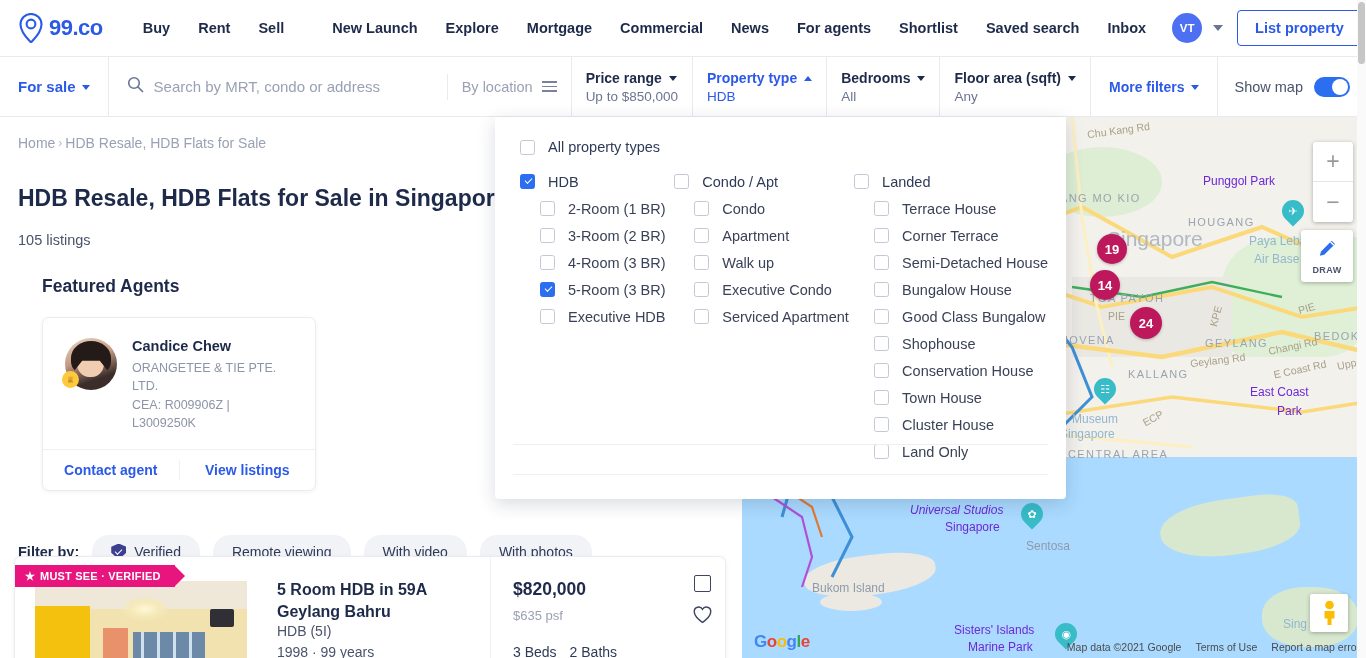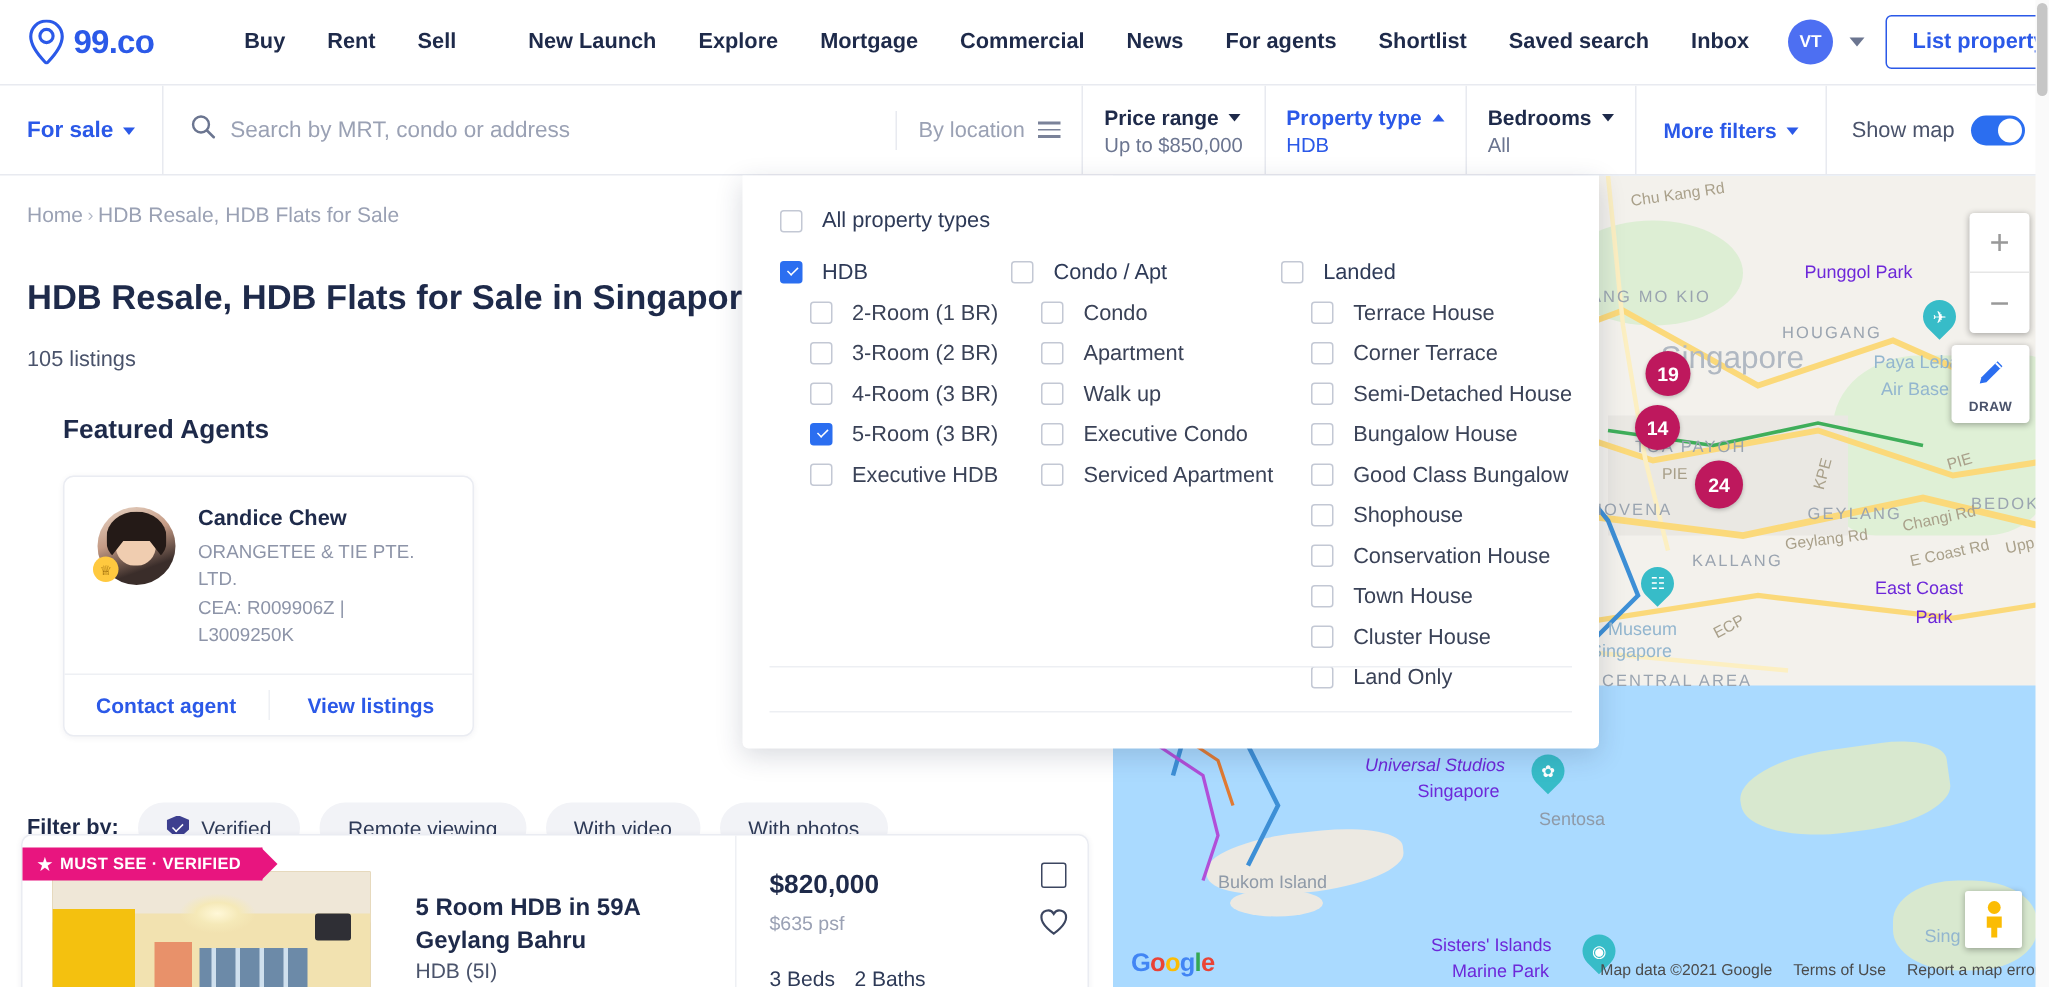--- a/index.html
+++ b/index.html
@@ -12,21 +12,21 @@
   }
   .page { position: relative; width: 1366px; height: 658px; overflow: hidden; }
 
   
   .topnav {
     position: absolute; top: 0; left: 0; width: 1366px; height: 57px;
     background: #fff; border-bottom: 1px solid #e8eaf0;
     display: flex; align-items: center; padding: 0 18px;
     z-index: 40;
   }
-  .logo { display: flex; align-items: center; gap: 5px; margin-right: 46px; justify-content: space-between; }
+  .logo { display: flex; align-items: center; gap: 5px; margin-right: 26px; justify-content: space-between; }
   .logo svg { display: block; }
   .logo-text { font-size: 22px; font-weight: 700; color: #2b59e8; letter-spacing: -0.5px; }
   .navlink {
     font-size: 14.5px; color: #1e2a4a; font-weight: 600;
     padding: 0 14px; cursor: pointer; white-space: nowrap;
   }
   .nav-sep { width: 1px; height: 22px; background: #dfe2ea; margin: 0 10px; }
   .nav-right { margin-left: auto; display: flex; align-items: center; }
   .avatar {
     width: 30px; height: 30px; border-radius: 50%;
@@ -203,21 +203,21 @@
     background: #e8157f; color: #fff; font-size: 11px; font-weight: 700;
     display: flex; align-items: center; gap: 5px; padding: 0 14px 0 10px;
     letter-spacing: 0.2px; white-space: nowrap; z-index: 3;
   }
   .badge::after {
     content: ""; position: absolute; right: -10px; top: 0;
     border-top: 11px solid transparent; border-bottom: 11px solid transparent;
     border-left: 11px solid #e8157f;
   }
   .lst-mid { flex: 1; padding: 22px 18px 0 30px; border-left: 0; }
-  .lst-title { font-size: 16px; font-weight: 700; color: #1e2a4a; line-height: 1.38; margin-top: 16px; }
+  .lst-title { font-size: 16px; font-weight: 700; color: #1e2a4a; line-height: 1.38; }
   .lst-sub { font-size: 14px; color: #4a536b; margin-top: 0; }
   .lst-sub2 { font-size: 14px; color: #4a536b; margin-top: 5px; }
   .lst-right {
     width: 235px; padding: 22px 16px 0 22px; border-left: 1px solid #eef0f4;
     position: relative;
   }
   .lst-price { font-size: 17.5px; font-weight: 700; color: #1e2a4a; }
   .lst-psf { font-size: 13px; color: #9aa1b4; margin-top: 8px; }
   .lst-beds { font-size: 14px; color: #2e3a57; margin-top: 21px; display: flex; gap: 13px; }
   .lst-check {
@@ -443,20 +443,27 @@
     </div>
 
     <div class="fb-cell">
       <div class="fb-label">
         <span>Bedrooms</span>
         <i class="chev"></i>
       </div>
       <div class="fb-value">All</div>
     </div>
 
+    <div class="fb-cell">
+      <div class="fb-label">
+        <span>Floor area (sqft)</span>
+        <i class="chev"></i>
+      </div>
+      <div class="fb-value">Any</div>
+    </div>
 
     <div class="fb-more">
       <span>More filters</span>
       <i class="chev"></i>
     </div>
 
     <div class="fb-showmap">
       <span>Show map</span>
       <div class="toggle"></div>
     </div>

